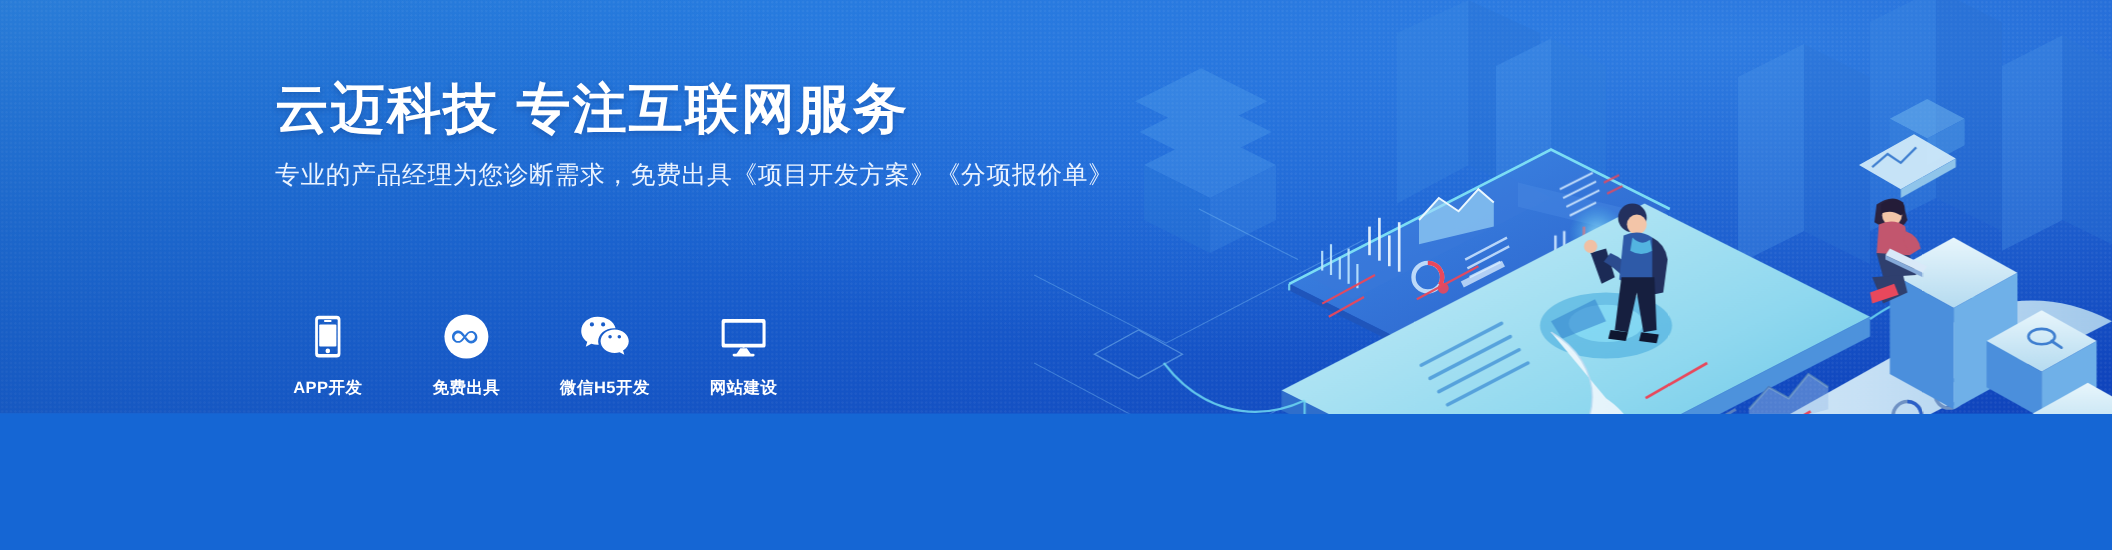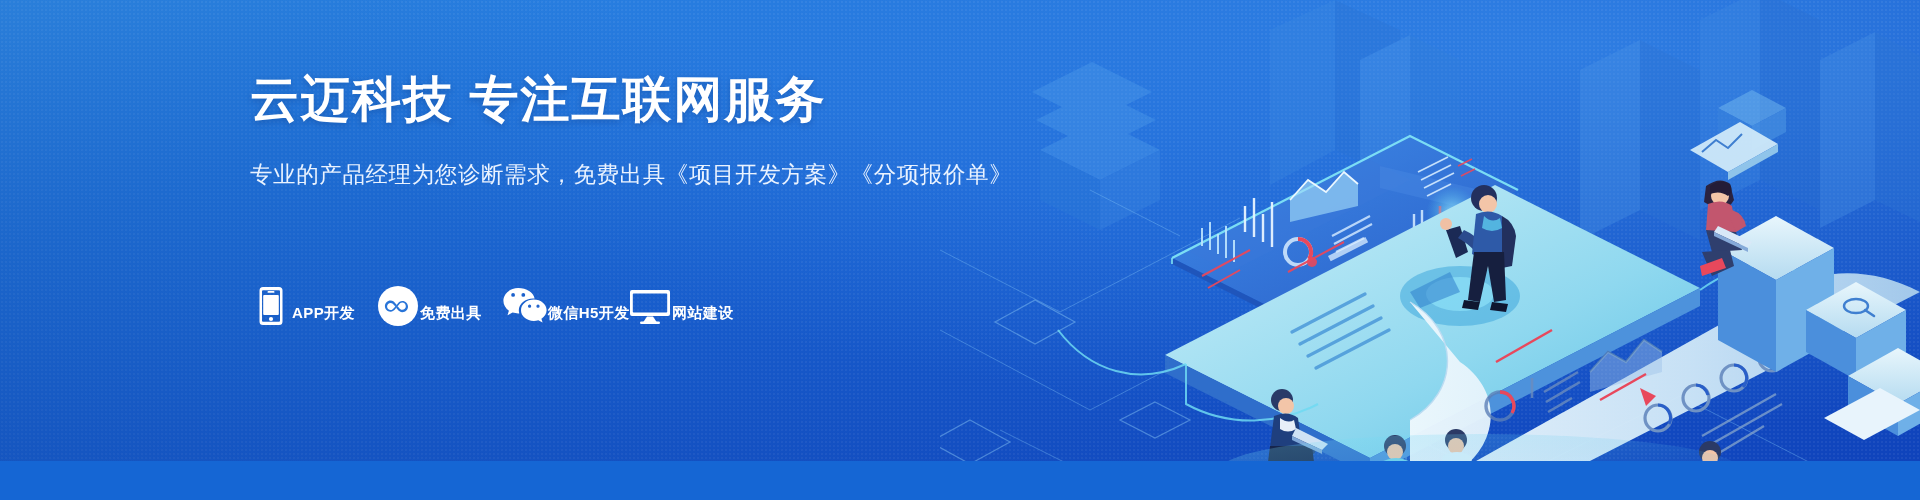--- a/index.html
+++ b/index.html
@@ -5,21 +5,21 @@
   * { margin:0; padding:0; box-sizing:border-box; }
   html,body { width:1920px; height:500px; overflow:hidden; }
   body {
     font-family:"Liberation Sans","DejaVu Sans",sans-serif;
     background:#1566d4;
   }
 
   
   .banner{
     position:relative;
-    width:1920px; height:461px;
+    width:1920px; height:376px;
     overflow:hidden;
     background:
       radial-gradient(120% 150% at 82% 10%, rgba(64,150,240,.55) 0%, rgba(64,150,240,0) 55%),
       linear-gradient(160deg,#2f8ae4 0%, #2277dc 22%, #1a63d4 48%, #1450c6 74%, #0f43bb 100%);
   }
   
   .texture{
     position:absolute; inset:0;
     background-image:radial-gradient(rgba(255,255,255,.055) 1px, transparent 1.2px);
     background-size:4px 4px;
@@ -40,37 +40,37 @@
   .headline{
     color:#ffffff;
     font-size:49px;
     font-weight:bold;
     letter-spacing:2px;
     line-height:1.2;
     white-space:nowrap;
     text-shadow:0 2px 6px rgba(0,30,90,.25);
   }
   .sub{
-    margin-top:28px;
+    margin-top:12px;
     color:#eaf3ff;
     font-size:22.5px;
     line-height:1.62;
     letter-spacing:.6px;
     white-space:nowrap;
   }
   .sub-line{ display:block; }
 
   
   .services{
     position:absolute; left:250px; top:283px;
     display:flex; align-items:flex-start; gap:30px;
     z-index:6;
   }
   .service{
-    display:flex; flex-direction:row; align-items:center;
+    display:flex; flex-direction:column; align-items:center;
     width:96px;
   }
   .svc-icon{
     width:46px; height:46px;
     display:flex; align-items:center; justify-content:center;
     color:#ffffff;
   }
   .svc-icon svg{ display:block; }
   .svc-label{
     margin-top:14px;

